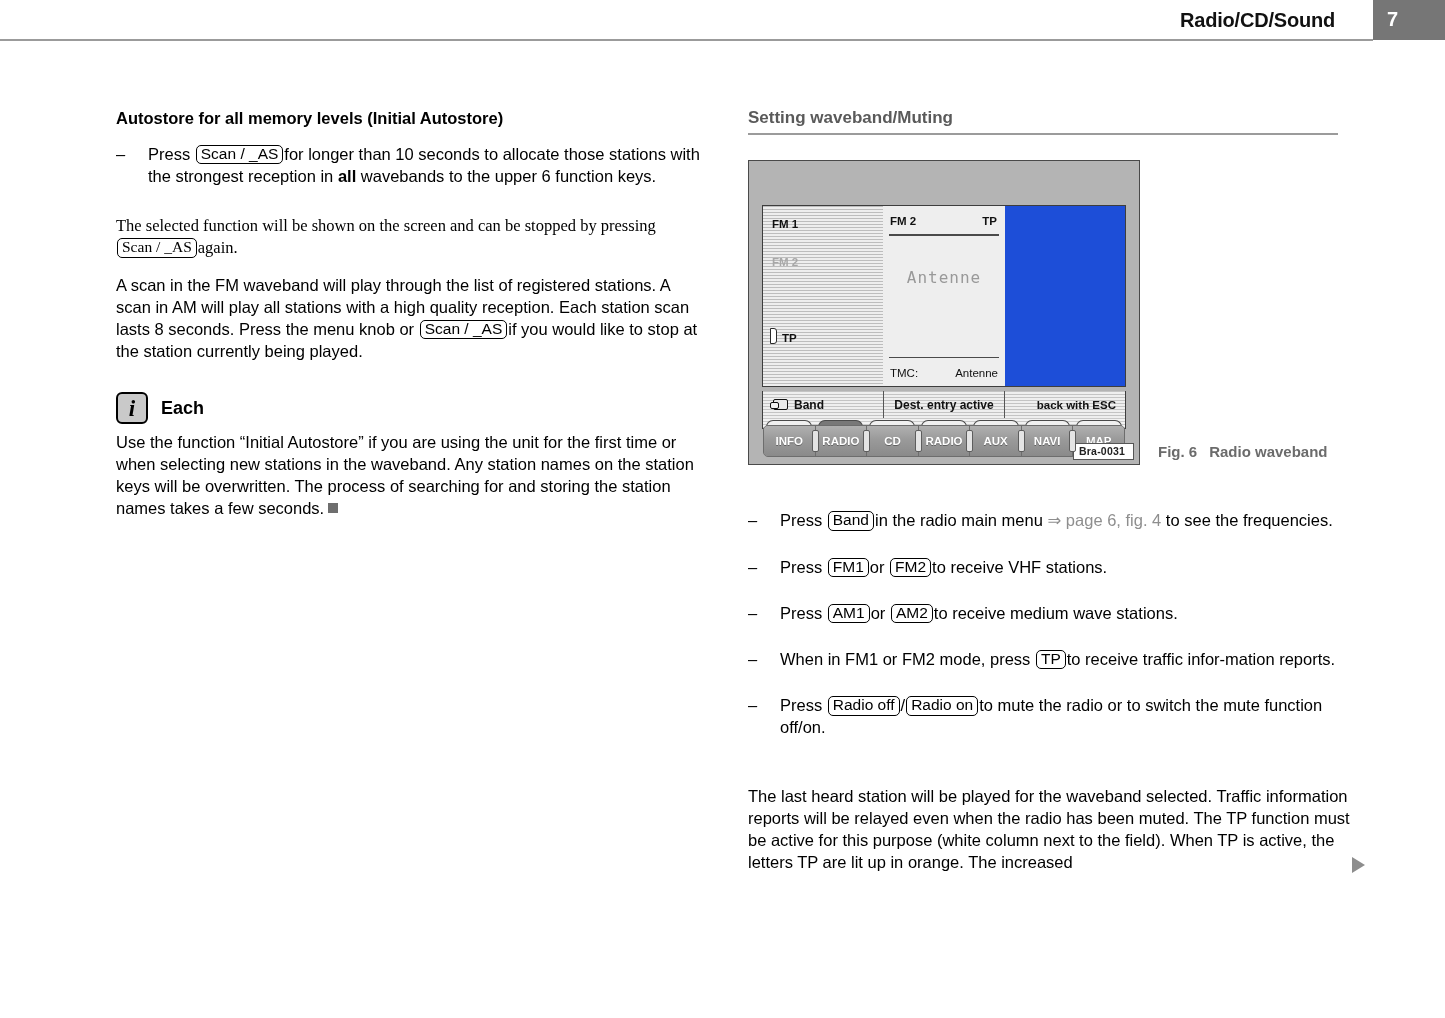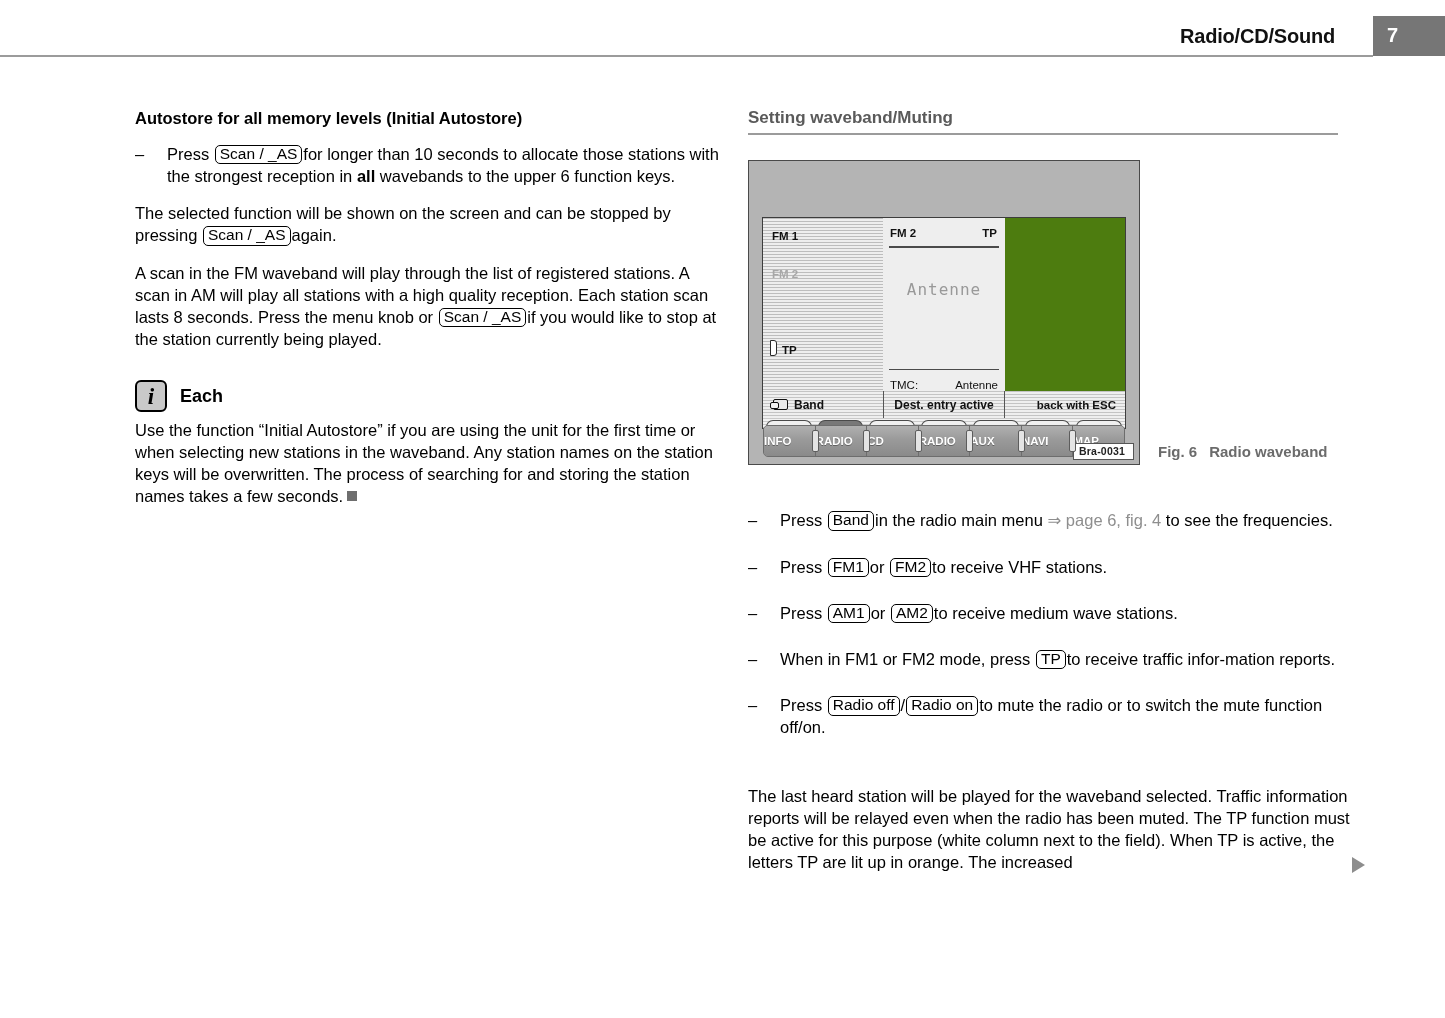--- a/index.html
+++ b/index.html
@@ -16,21 +16,20 @@
     color: #000000;
     overflow: hidden;
   }
 
   
   #page-header {
     position: absolute;
     left: 0; top: 0;
     width: 1445px;
     height: 40px;
-    margin-top: 16px;
   }
   #header-title {
     position: absolute;
     right: 110px;
     top: 9px;
     font-size: 20px;
     font-weight: bold;
     letter-spacing: -0.2px;
     color: #111;
     white-space: nowrap;
@@ -56,21 +55,21 @@
     width: 1373px;
     height: 2px;
     background: #9b9b9b;
   }
 
   
   .column {
     position: absolute;
     top: 108px;
   }
-  #left-column  { left: 135px; width: 586px; }
+  #left-column  { left: 116px; width: 586px; }
   #right-column { left: 748px; width: 605px; }
 
   h2.section-heading {
     font-size: 16.5px;
     font-weight: bold;
     margin: 0 0 14px 0;
     line-height: 1.25;
     color: #000;
   }
   h2.section-heading-gray {
@@ -168,27 +167,27 @@
   #radio-unit {
     position: relative;
     width: 392px;
     height: 305px;
     background: #b4b4b4;
     border: 1.5px solid #4a4a4a;
     box-sizing: border-box;
   }
   #radio-screen {
     position: absolute;
-    left: 13px; top: 56px;
+    left: 13px; top: 44px;
     width: 364px;
     height: 182px;
     border: 1.5px solid #3d3d3d;
     box-sizing: border-box;
     display: flex;
-    background: #4d7c0f;
+    background: #1d4ed8;
   }
   .hatch {
     background-color: #d6d6d6;
     background-image: repeating-linear-gradient(
       to bottom,
       #bdbdbd 0px, #bdbdbd 1px,
       #eeeeee 1px, #eeeeee 3px);
   }
   #screen-left {
     width: 120px;
@@ -339,20 +338,21 @@
     overflow: hidden;
     background: #9c9c9c;
     border: 1px solid #6d6d6d;
     box-sizing: border-box;
   }
   .hw-btn {
     flex: 1;
     position: relative;
     display: flex;
     align-items: center;
+    justify-content: center;
     font-size: 11.5px;
     font-weight: bold;
     color: #ffffff;
     background: linear-gradient(to bottom, #b0b0b0 0%, #9a9a9a 45%, #8a8a8a 100%);
     border-right: 1px solid #6d6d6d;
     text-shadow: 0 1px 0 rgba(0,0,0,.35);
   }
   .hw-btn:last-child { border-right: none; }
   .hw-btn .notch {
     position: absolute;
@@ -416,21 +416,21 @@
 
   <h2 class="section-heading">Autostore for all memory levels (Initial Autostore)</h2>
 
   <div class="dash-item">
     <span class="dash">–</span><span>Press</span>
     <span class="key">Scan / _AS</span><span>for longer than 10 seconds to allocate those stations with the strongest reception in</span>
     <span class="bold">all</span>
     <span>wavebands to the upper 6 function keys.</span>
   </div>
 
-  <p class="body-text" style="margin-top:16px;">
+  <p class="body-text" style="margin-top:28px;font-family:Liberation Serif, serif;">
     <span>The selected function will be shown on the screen and can be stopped by pressing</span>
     <span class="key">Scan / _AS</span><span>again.</span>
   </p>
 
   <p class="body-text">
     <span>A scan in the FM waveband will play through the list of registered stations. A scan in AM will play all stations with a high quality reception. Each station scan lasts 8 seconds. Press the menu knob or</span>
     <span class="key">Scan / _AS</span><span>if you would like to stop at the station currently being played.</span>
   </p>
 
   <div id="note-block">

